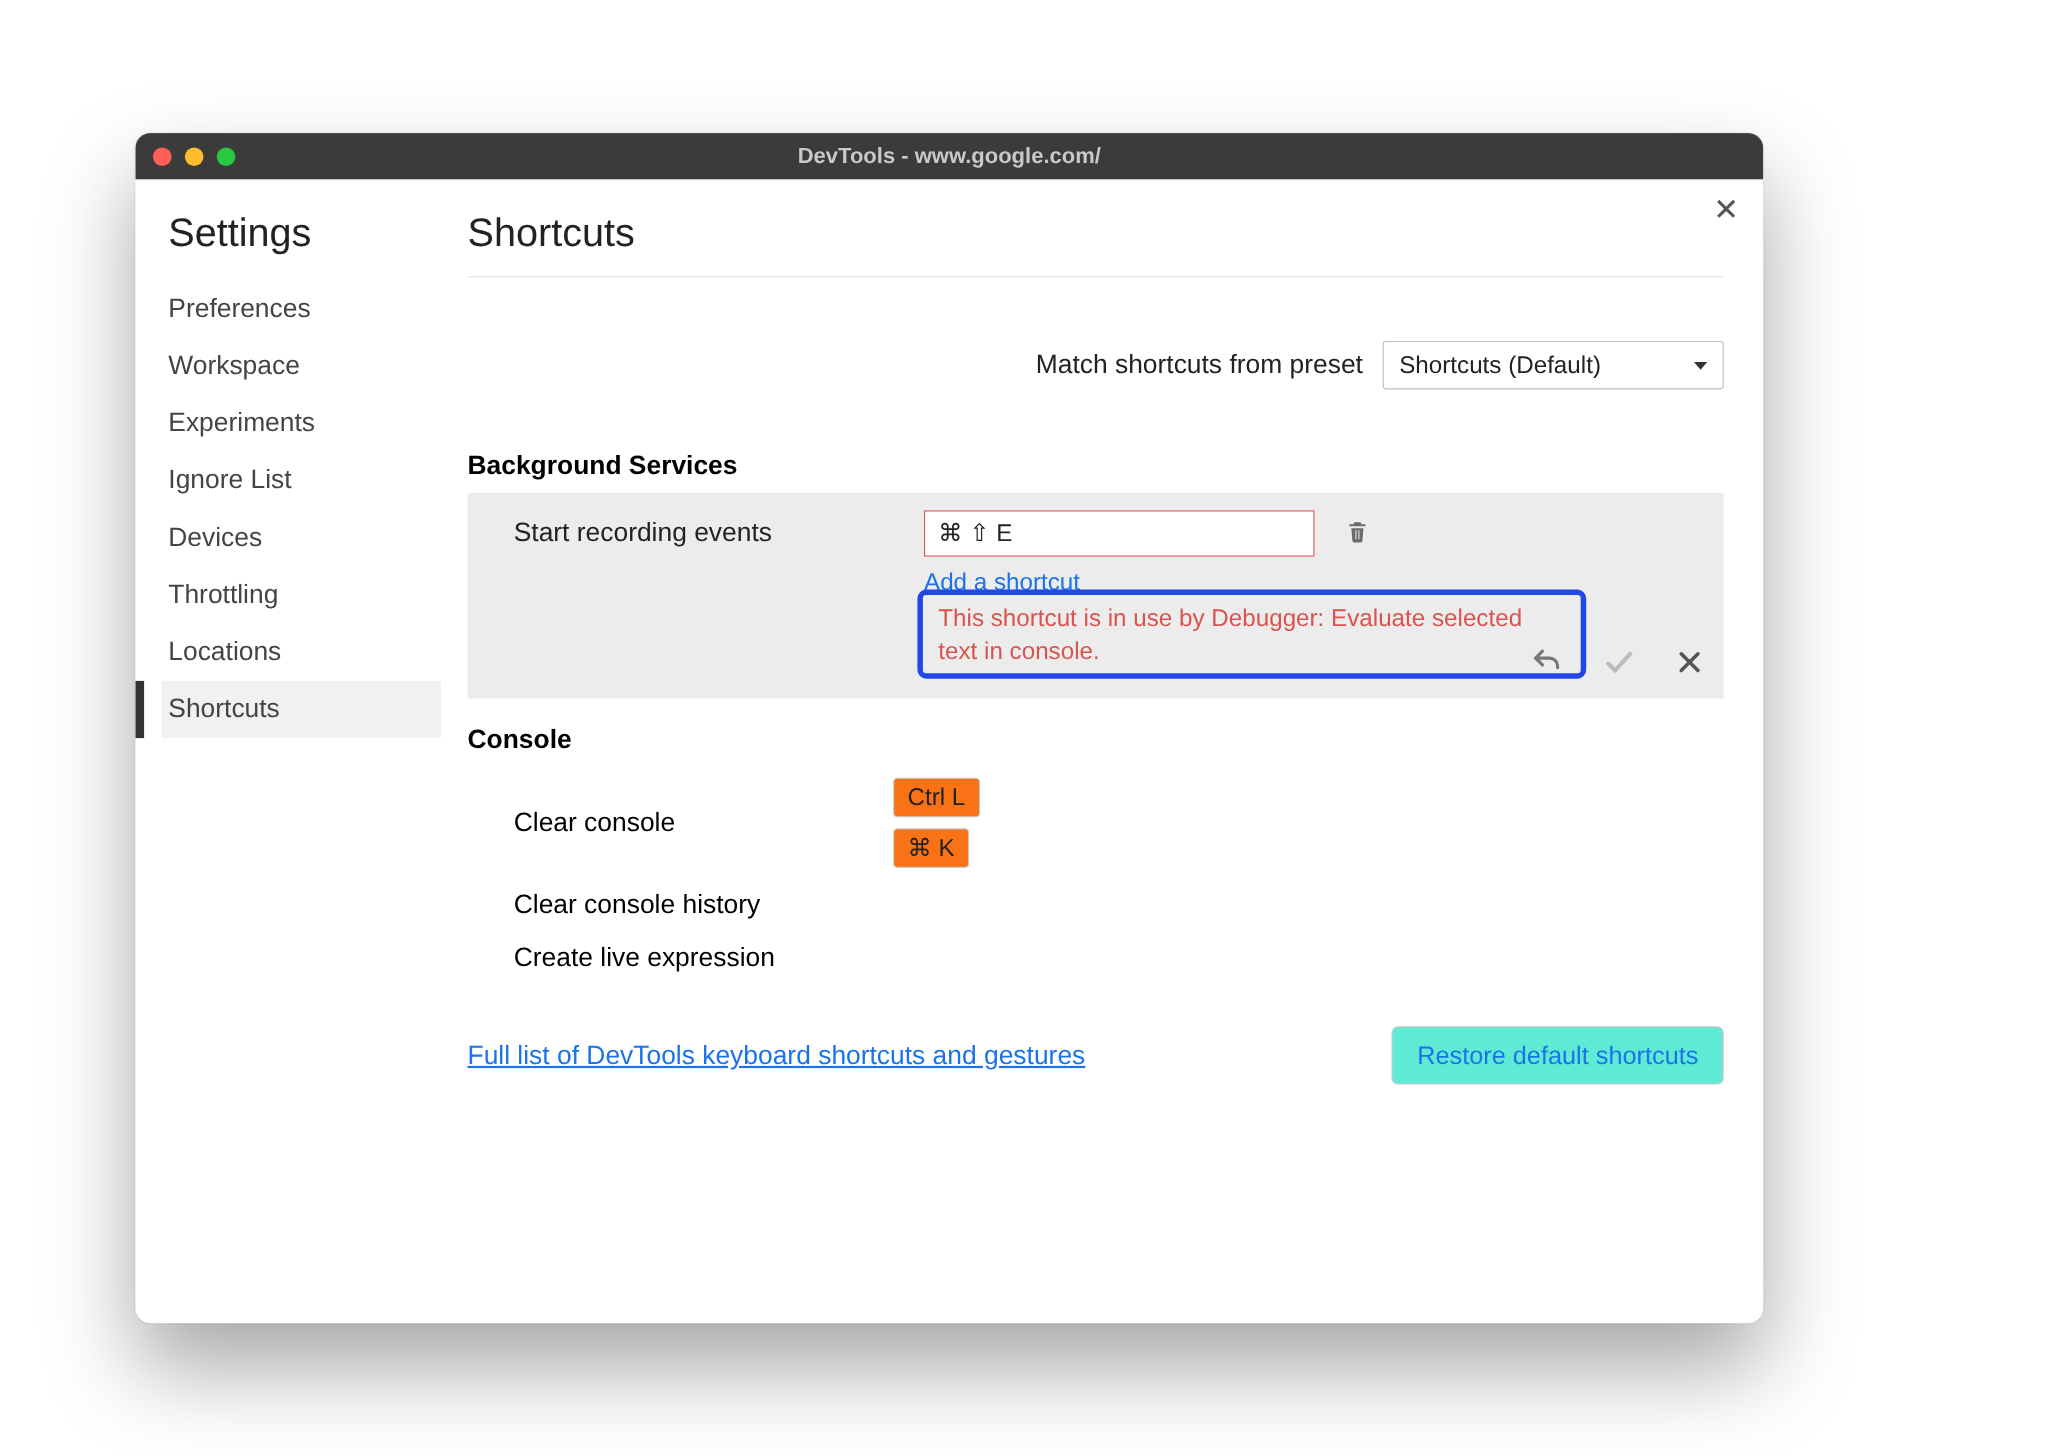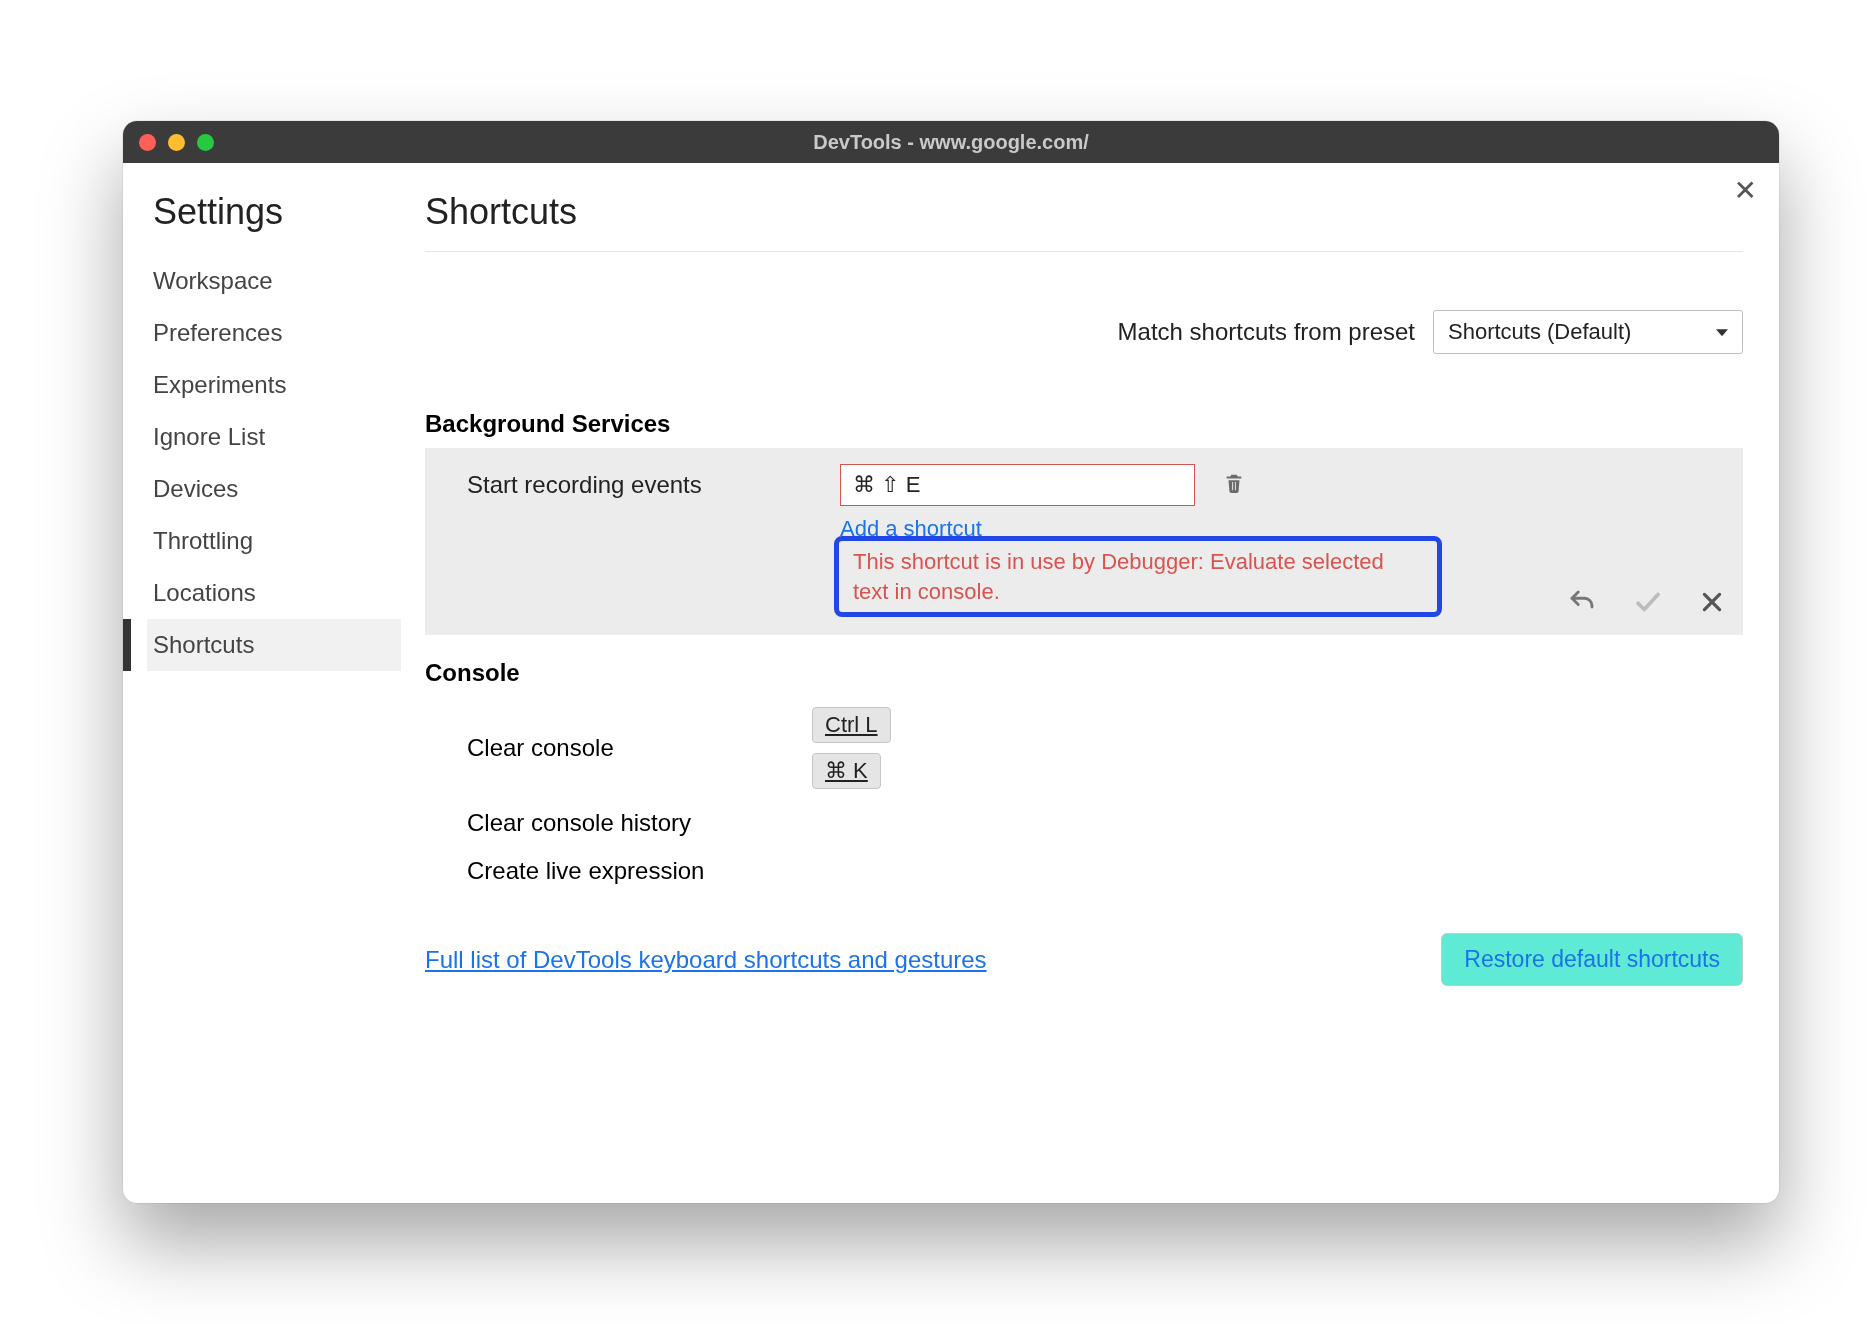--- a/index.html
+++ b/index.html
@@ -10,21 +10,21 @@
     height: 1324px;
     display: flex;
     align-items: center;
     justify-content: center;
   }
   .stage {
     width: 1630px;
     position: relative;
   }
   .window {
-    width: 1656px;
+    width: 1480px;
     border-radius: 14px;
     overflow: hidden;
     background: #fff;
     box-shadow: 0 40px 80px rgba(0,0,0,0.35), 0 0 0 1px rgba(0,0,0,0.05);
   }
   .titlebar {
     height: 42px;
     background: #3b3b3b;
     display: flex;
     align-items: center;
@@ -234,25 +234,24 @@
   }
   .chip-col {
     display: flex;
     flex-direction: column;
     gap: 10px;
     align-items: flex-start;
   }
   .chip {
     border: 1px solid #c6c6c6;
     border-radius: 4px;
-    background: #e5e5e5;
+    background: #f97316;
     padding: 4px 12px;
     font-size: 22px;
     color: #222;
-    text-decoration: underline;
   }
   .footer {
     display: flex;
     justify-content: space-between;
     align-items: center;
     margin-top: 38px;
     padding: 0 0 8px 0;
   }
   .footer-link {
     color: #1a73e8;
@@ -286,22 +285,22 @@
     </div>
 
     <div class="content">
       <div class="close-panel">
         <span>✕</span>
       </div>
 
       <aside class="sidebar">
         <div class="sidebar-title">Settings</div>
         <nav class="nav">
+          <div class="nav-item">Preferences</div>
           <div class="nav-item">Workspace</div>
-          <div class="nav-item">Preferences</div>
           <div class="nav-item">Experiments</div>
           <div class="nav-item">Ignore List</div>
           <div class="nav-item">Devices</div>
           <div class="nav-item">Throttling</div>
           <div class="nav-item">Locations</div>
           <div class="nav-item active">Shortcuts</div>
         </nav>
       </aside>
 
       <main class="main">

